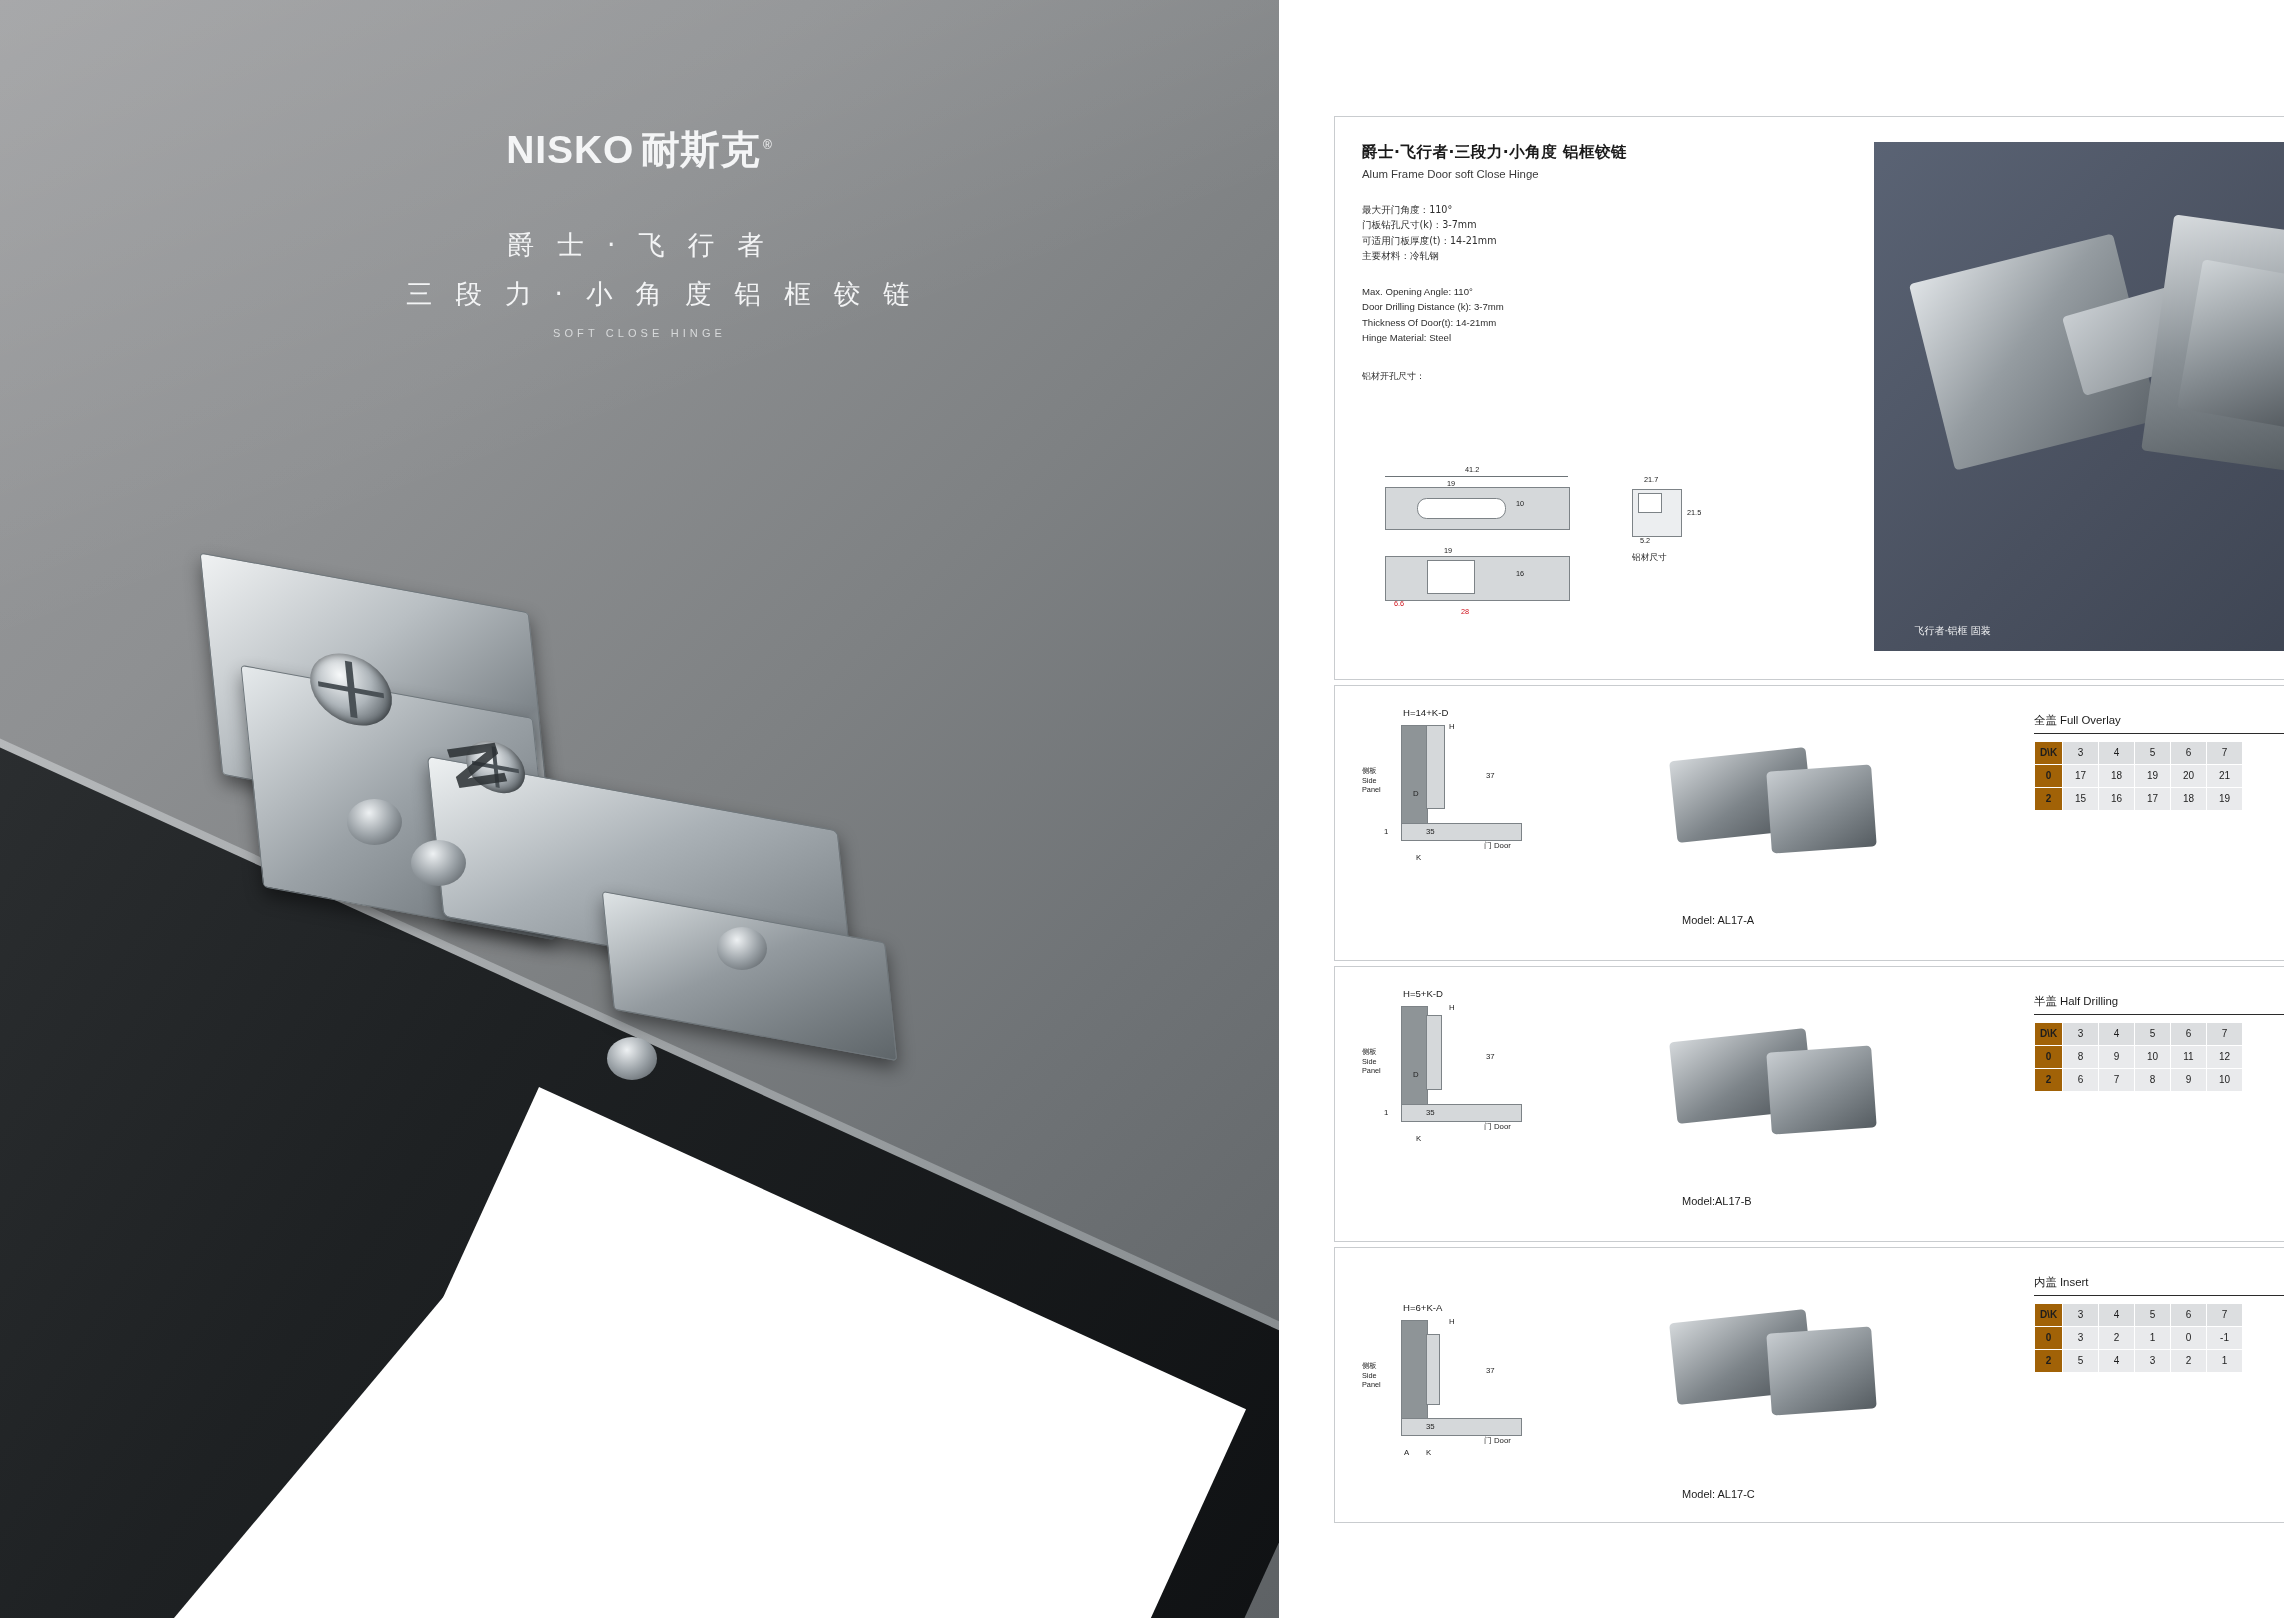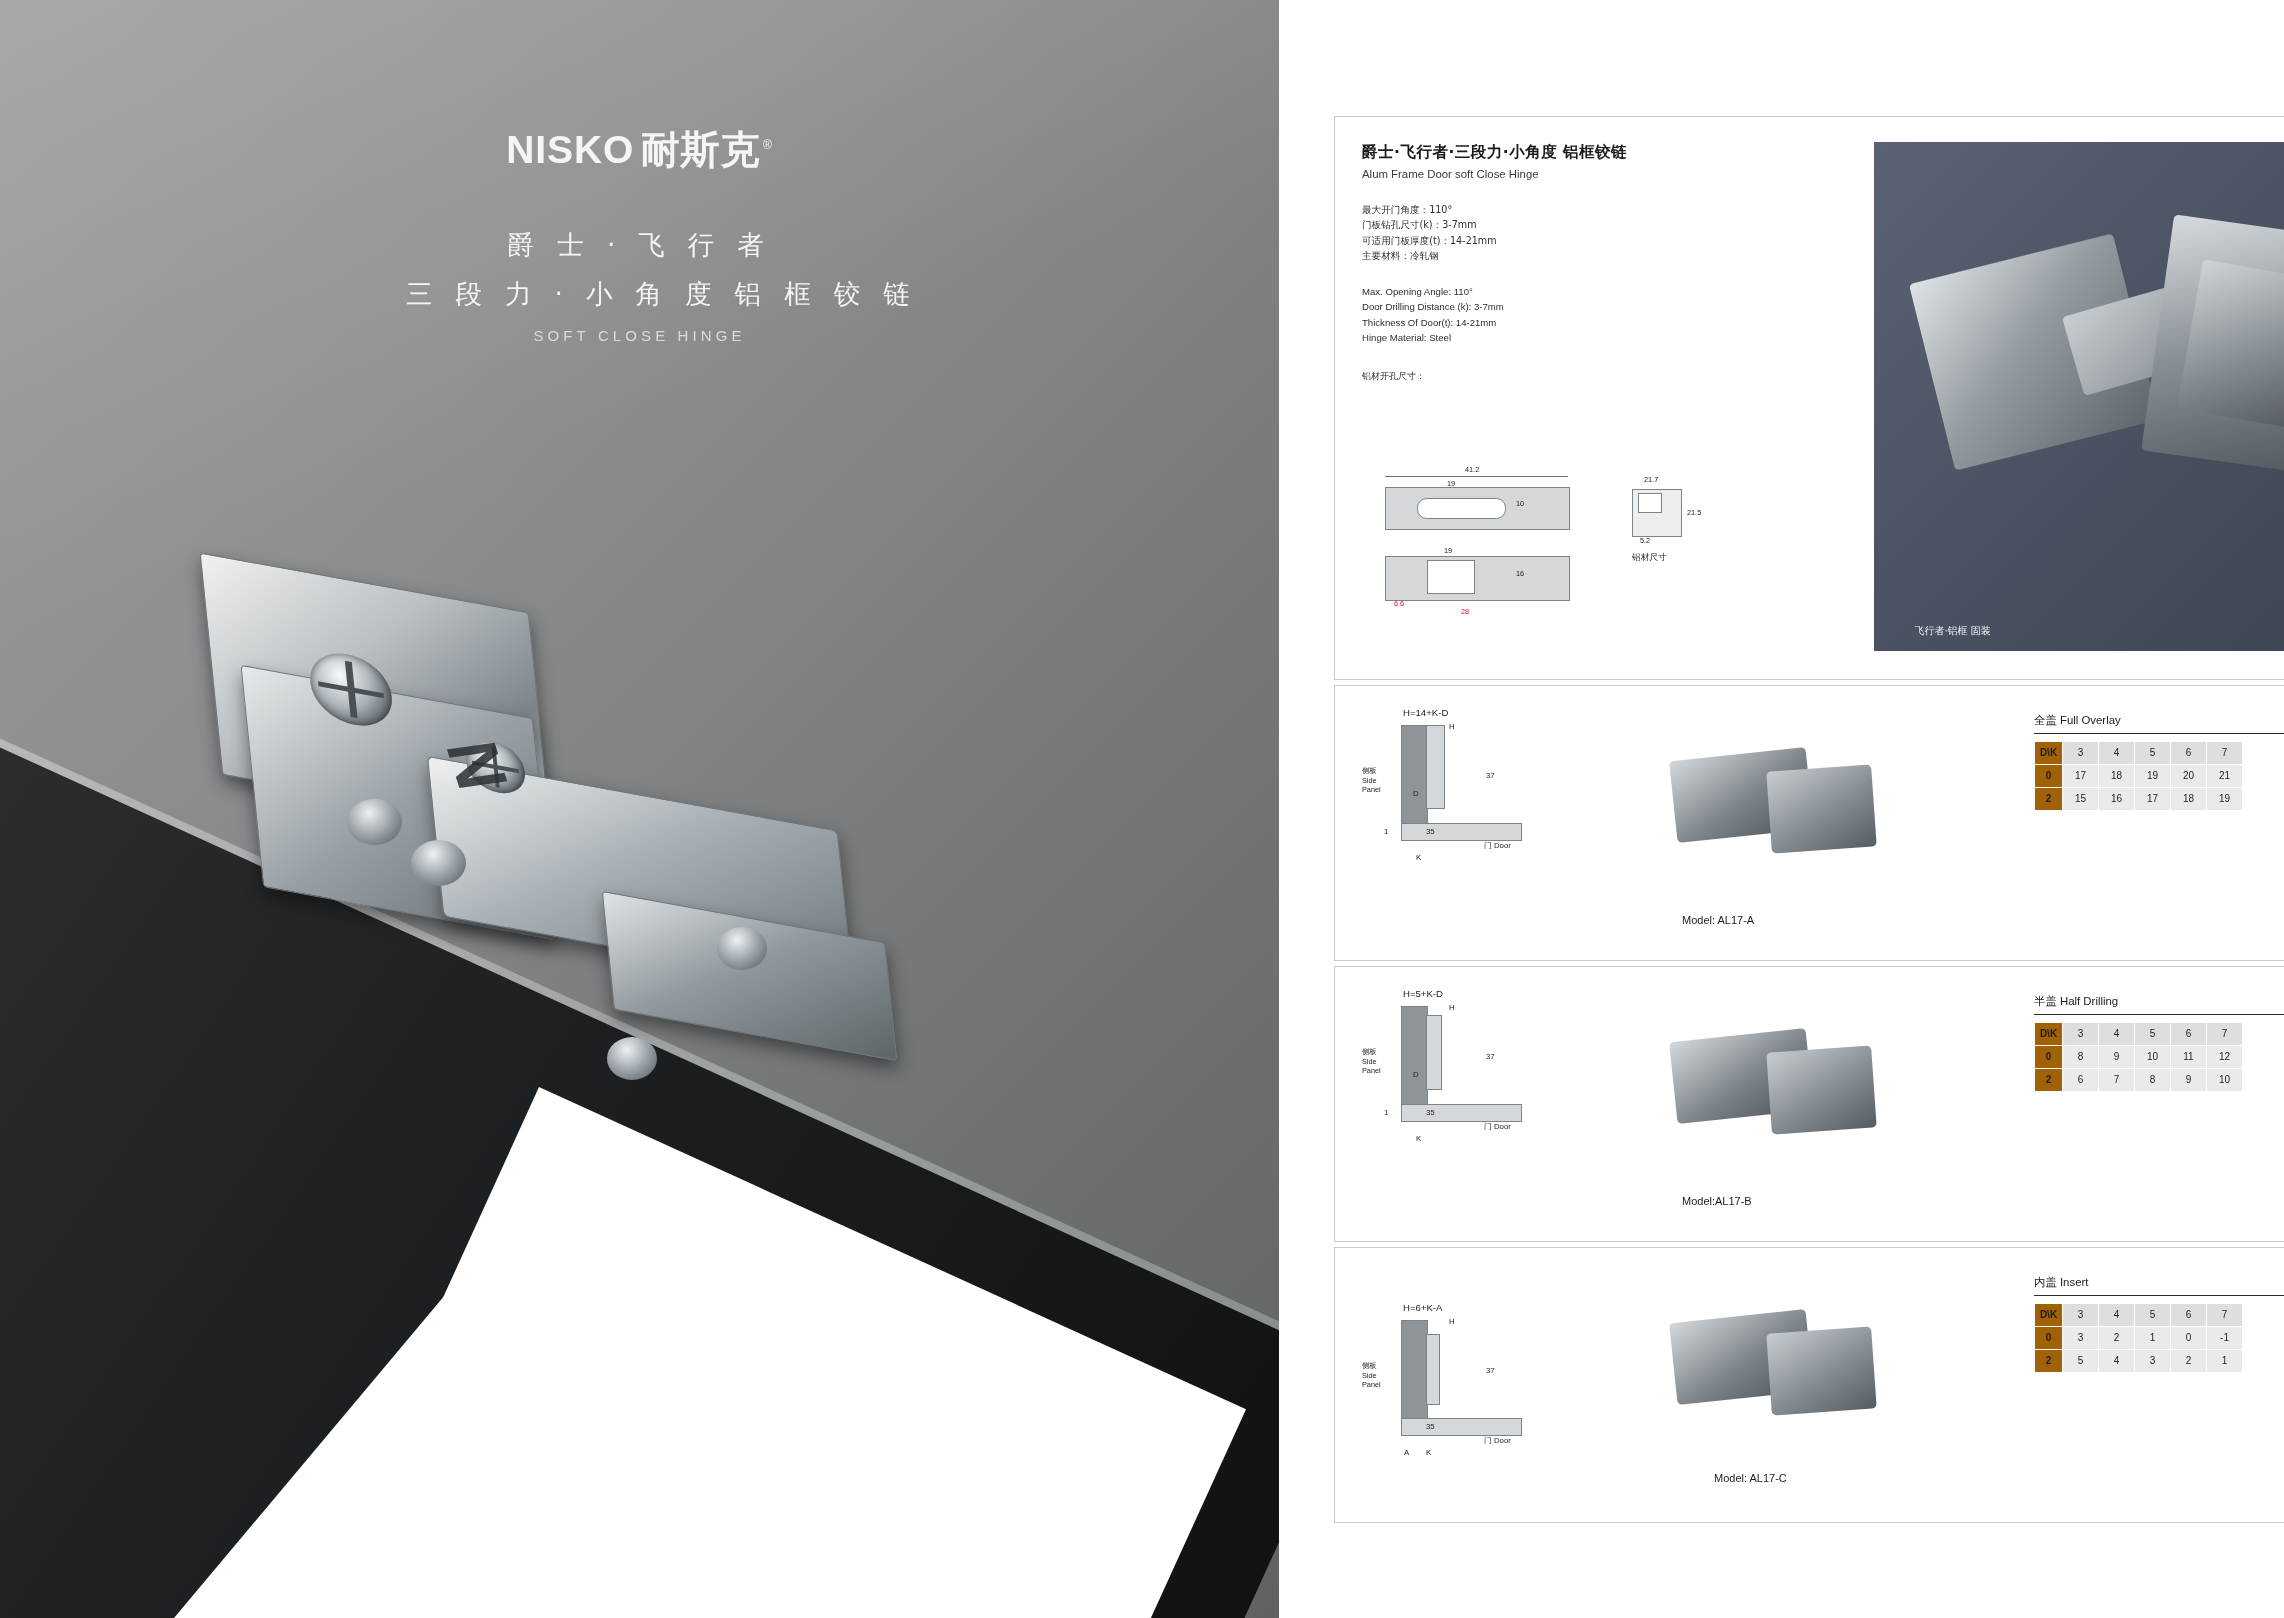--- a/index.html
+++ b/index.html
@@ -20,21 +20,21 @@
         transform:rotate(24.5deg);transform-origin:left top;}
   .white-wedge2{position:absolute;left:539px;top:1183px;width:777px;height:594px;background:#ffffff;
         transform:rotate(40deg);transform-origin:left top;}
 
   .brandblock{position:absolute;left:0;top:123px;width:1279px;text-align:center;color:#f2f3f4;}
   .logo{display:inline-block;font-size:39px;letter-spacing:0.9px;font-weight:700;color:#f4f5f6;}
   .logo .cn{font-family:"DejaVu Sans",sans-serif;font-weight:700;margin-left:6.4px;}
   .logo .reg{font-size:12px;vertical-align:super;margin-left:2.7px;font-weight:400;}
   .t1{margin-top:50px;font-size:26.5px;letter-spacing:7.3px;color:#f3f4f5;font-family:"DejaVu Sans",sans-serif;}
   .t2{margin-top:12.8px;font-size:26.5px;letter-spacing:7.3px;color:#f3f4f5;font-family:"DejaVu Sans",sans-serif;padding-left:44px;}
-  .t3{margin-top:15.5px;font-size:15px;letter-spacing:4.1px;color:#d8dadb;}
+  .t3{margin-top:15.5px;font-size:11px;letter-spacing:4.1px;color:#d8dadb;}
 
   
   .hinge-art{position:absolute;left:196px;top:580px;width:868px;height:777px;}
   .plate{position:absolute;background:linear-gradient(140deg,#f0f2f3,#b9bfc3 40%,#7d8489 75%,#cfd4d7);
          border:1.4px solid #6e767b;border-radius:4.6px;box-shadow:0 8.2px 18px rgba(0,0,0,.45);}
   .cup{left:13.7px;top:4.6px;width:329px;height:215px;transform:skewY(16deg) rotate(-6deg);}
   .cup2{left:55px;top:114px;width:292px;height:215px;transform:skewY(16deg) rotate(-6deg);
         background:linear-gradient(140deg,#e6eaec,#9aa1a6 50%,#656c71);}
   .arm{left:238px;top:215px;width:411px;height:155px;transform:skewY(16deg) rotate(-6deg);
        background:linear-gradient(150deg,#eef1f2,#aab1b6 45%,#6d7479);border-radius:6.4px;}
@@ -315,21 +315,21 @@
         <div class="diag" style="left:64px;top:146px;">K</div>
         <div class="diag" style="left:124px;top:64px;">37</div>
         <div class="diag" style="left:64px;top:120px;">35</div>
         <div class="diag" style="left:122px;top:133px;">门 Door</div>
       </div>
 
       <div style="position:absolute;left:320px;top:27px;width:238px;height:192px;">
         <div class="prod" style="left:18px;top:41px;width:137px;height:82px;background:linear-gradient(150deg,#d4d8db,#7d8489 55%,#4b5156);transform:rotate(-6deg);"></div>
         <div class="prod" style="left:114px;top:55px;width:105px;height:82px;background:linear-gradient(150deg,#c8cdd1,#868d92 55%,#555c61);transform:rotate(-4deg);"></div>
       </div>
-      <div class="model" style="left:347px;top:224px;margin-left:32px;">Model: AL17-C</div>
+      <div class="model" style="left:347px;top:240px;">Model: AL17-C</div>
 
       <div style="position:absolute;left:699px;top:27px;">
         <div class="ov-title">
           <span class="cnz">内盖</span>
           <span>Insert</span>
         </div>
         <table class="ov" style="margin-top:7.3px;">
           <tbody>
               <tr>
             <td class="lead">D\K</td>

